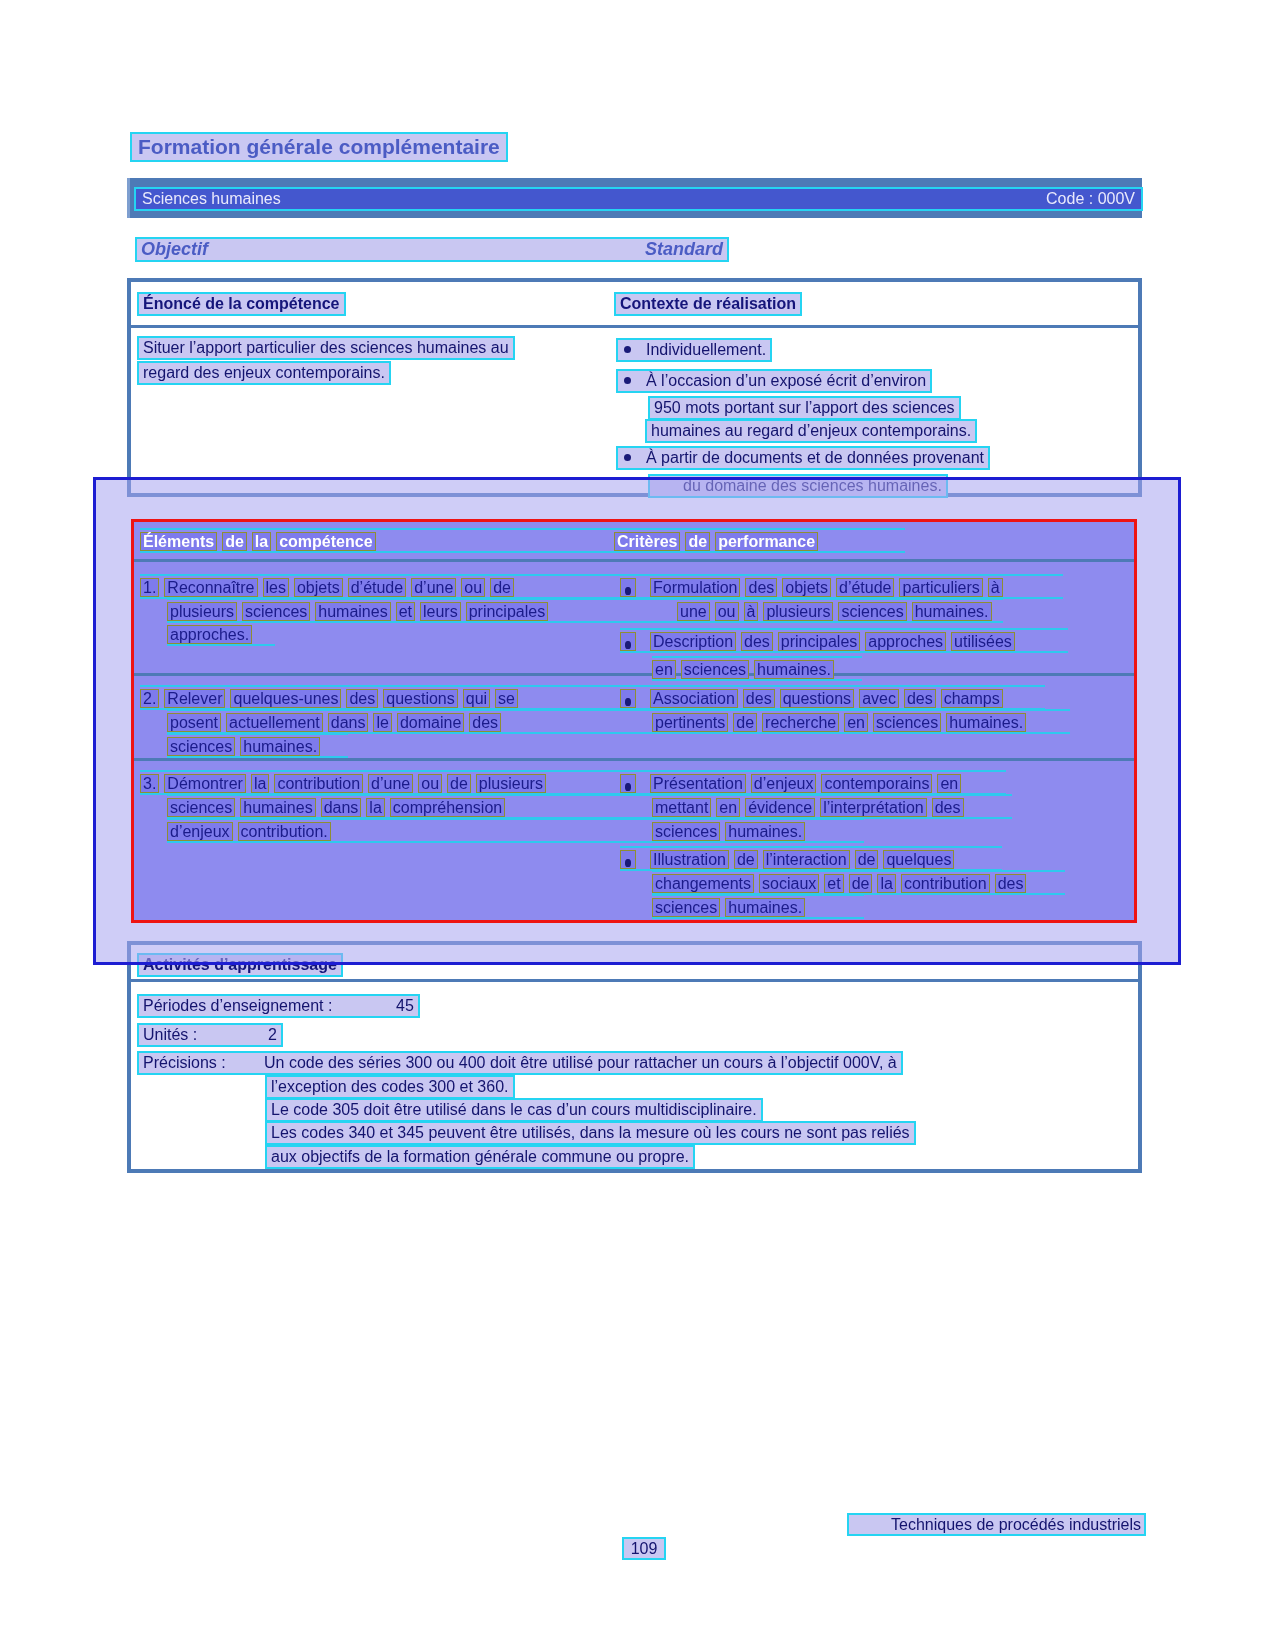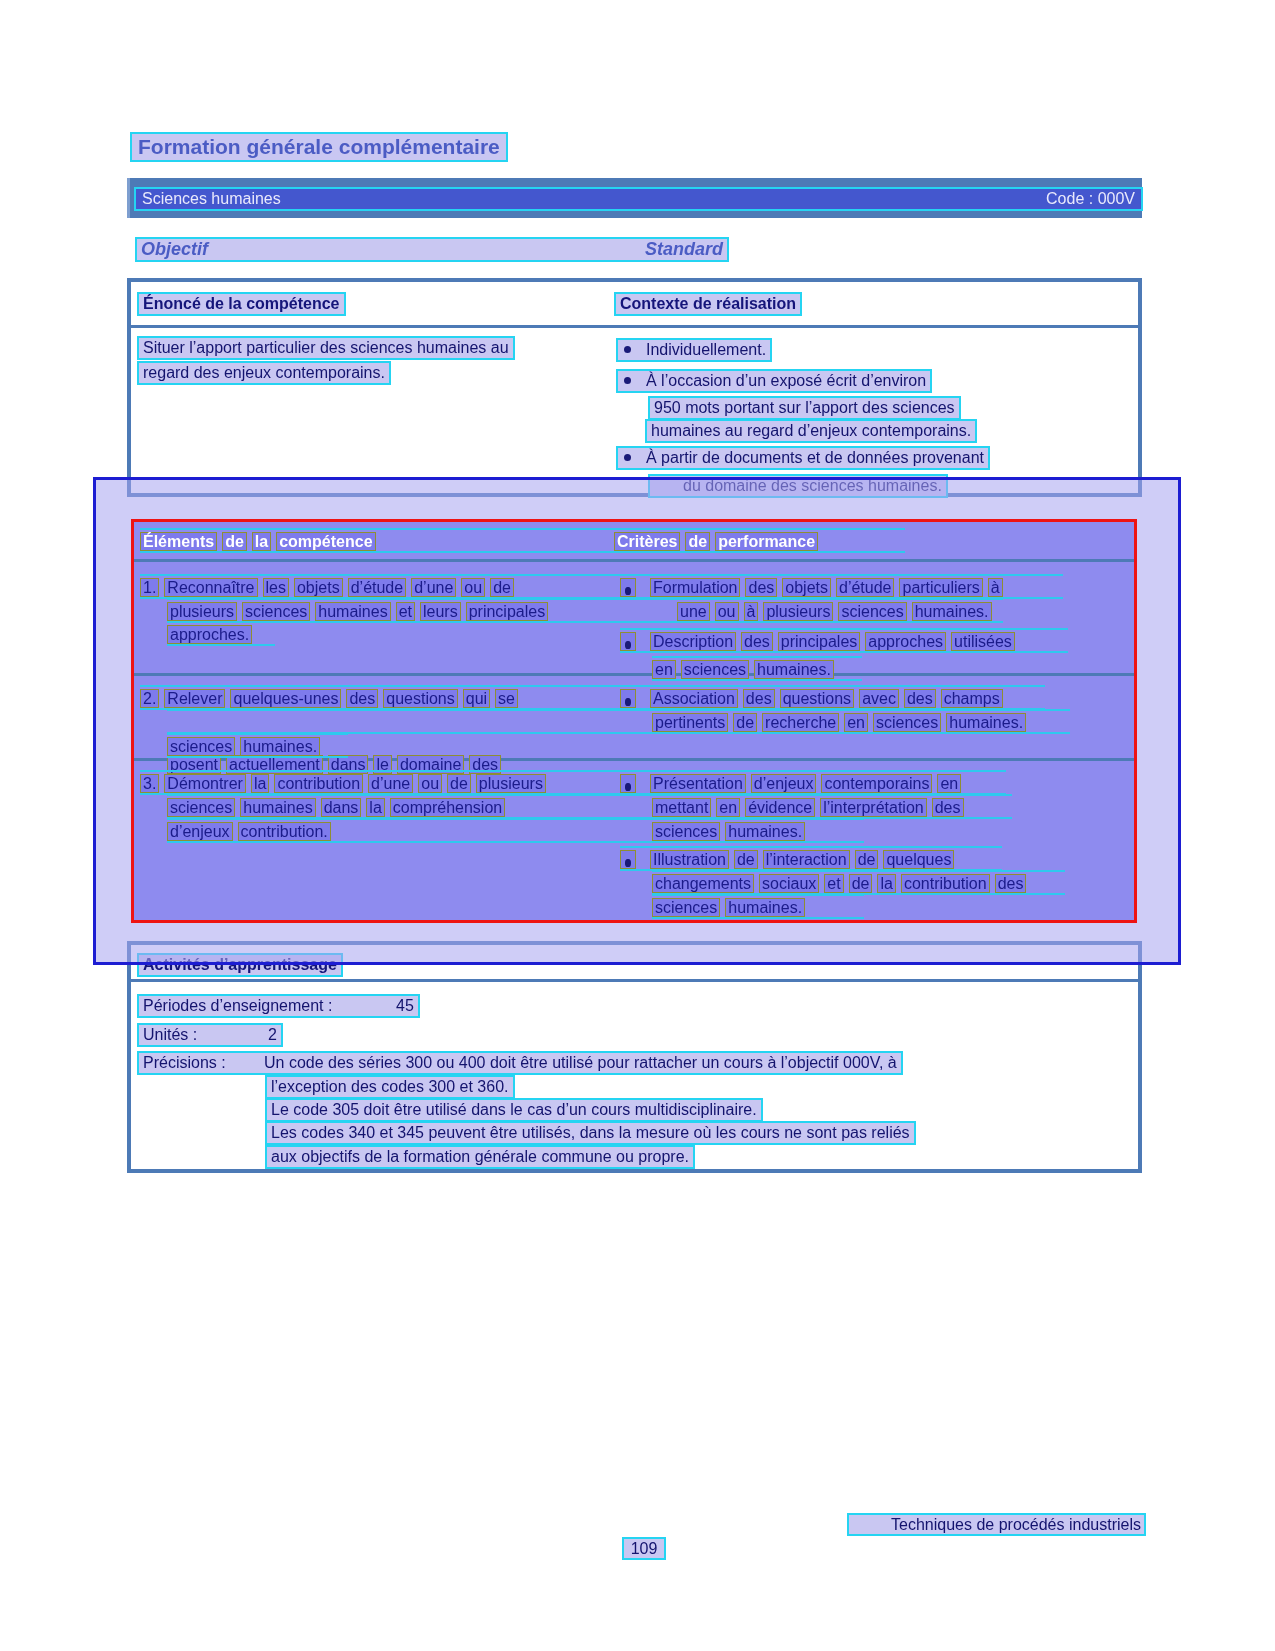--- a/index.html
+++ b/index.html
@@ -134,21 +134,21 @@
         <span class="t2seg" style="left: 0px;"><span class="wdot"><i></i></span><span class="w">Description</span><span class="w">des</span><span class="w">principales</span><span class="w">approches</span><span class="w">utilisées</span></span>
       </div>
       <div class="t2line" style="left: 518px; top: 134px; width: 210px;">
         <span class="t2seg" style="left: 0px;"><span class="w">en</span><span class="w">sciences</span><span class="w">humaines.</span></span>
       </div>
       <div class="t2line" style="left: 6px; top: 163px; width: 905px;">
         <span class="t2seg" style="left: 0px;"><span class="w">2.</span><span class="w">Relever</span><span class="w">quelques-unes</span><span class="w">des</span><span class="w">questions</span><span class="w">qui</span><span class="w">se</span></span>
         <span class="t2seg" style="left: 480px;"><span class="wdot"><i></i></span><span class="w">Association</span><span class="w">des</span><span class="w">questions</span><span class="w">avec</span><span class="w">des</span><span class="w">champs</span></span>
       </div>
       <div class="t2line" style="left: 33px; top: 187px; width: 903px;">
-        <span class="t2seg" style="left: 0px; margin-top: 42px;"><span class="w">posent</span><span class="w">actuellement</span><span class="w">dans</span><span class="w">le</span><span class="w">domaine</span><span class="w">des</span></span>
+        <span class="t2seg" style="left: 0px;"><span class="w">posent</span><span class="w">actuellement</span><span class="w">dans</span><span class="w">le</span><span class="w">domaine</span><span class="w">des</span></span>
         <span class="t2seg" style="left: 485px;"><span class="w">pertinents</span><span class="w">de</span><span class="w">recherche</span><span class="w">en</span><span class="w">sciences</span><span class="w">humaines.</span></span>
       </div>
       <div class="t2line" style="left: 33px; top: 211px; width: 181px;">
         <span class="t2seg" style="left: 0px;"><span class="w">sciences</span><span class="w">humaines.</span></span>
       </div>
       <div class="t2line" style="left: 6px; top: 248px; width: 866px;">
         <span class="t2seg" style="left: 0px;"><span class="w">3.</span><span class="w">Démontrer</span><span class="w">la</span><span class="w">contribution</span><span class="w">d’une</span><span class="w">ou</span><span class="w">de</span><span class="w">plusieurs</span></span>
         <span class="t2seg" style="left: 480px;"><span class="wdot"><i></i></span><span class="w">Présentation</span><span class="w">d’enjeux</span><span class="w">contemporains</span><span class="w">en</span></span>
       </div>
       <div class="t2line" style="left: 33px; top: 272px; width: 845px;">

